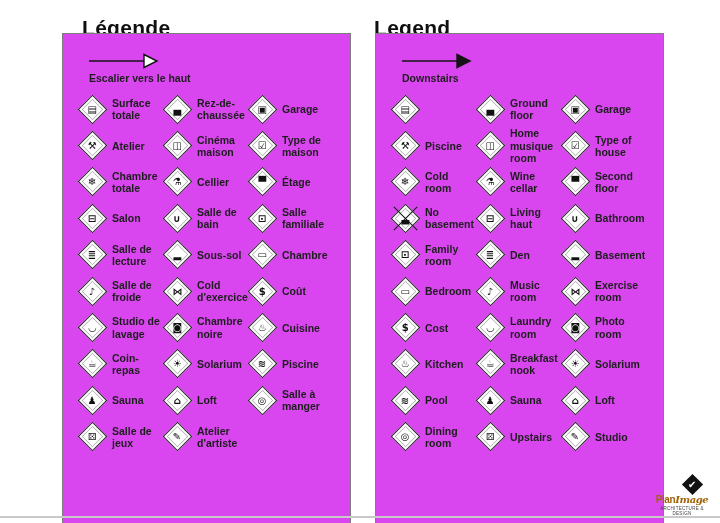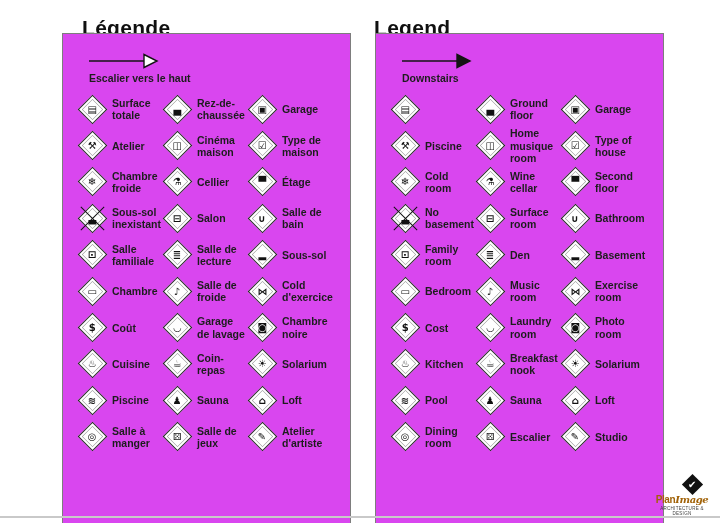--- a/index.html
+++ b/index.html
@@ -115,43 +115,37 @@
           <span class="diamond">
             <span class="glyph">☑</span>
           </span>
           <span class="item-label">Type de maison</span>
         </div>
 
         <div class="legend-item">
           <span class="diamond">
             <span class="glyph">❄</span>
           </span>
-          <span class="item-label">Chambre froide</span>
+          <span class="item-label">Chambre totale</span>
         </div>
 
         <div class="legend-item">
           <span class="diamond">
             <span class="glyph">⚗</span>
           </span>
           <span class="item-label">Cellier</span>
         </div>
 
         <div class="legend-item">
           <span class="diamond">
             <span class="glyph">▀</span>
           </span>
           <span class="item-label">Étage</span>
         </div>
 
-        <div class="legend-item">
-          <span class="diamond crossed">
-            <span class="glyph">▃</span>
-          </span>
-          <span class="item-label">Sous-sol inexistant</span>
-        </div>
 
         <div class="legend-item">
           <span class="diamond">
             <span class="glyph">⊟</span>
           </span>
           <span class="item-label">Salon</span>
         </div>
 
         <div class="legend-item">
           <span class="diamond">
@@ -206,21 +200,21 @@
           <span class="diamond">
             <span class="glyph">$</span>
           </span>
           <span class="item-label">Coût</span>
         </div>
 
         <div class="legend-item">
           <span class="diamond">
             <span class="glyph">◡</span>
           </span>
-          <span class="item-label">Garage de lavage</span>
+          <span class="item-label">Studio de lavage</span>
         </div>
 
         <div class="legend-item">
           <span class="diamond">
             <span class="glyph">◙</span>
           </span>
           <span class="item-label">Chambre noire</span>
         </div>
 
         <div class="legend-item">
@@ -368,21 +362,21 @@
           <span class="diamond crossed">
             <span class="glyph">▃</span>
           </span>
           <span class="item-label">No basement</span>
         </div>
 
         <div class="legend-item">
           <span class="diamond">
             <span class="glyph">⊟</span>
           </span>
-          <span class="item-label">Surface room</span>
+          <span class="item-label">Living haut</span>
         </div>
 
         <div class="legend-item">
           <span class="diamond">
             <span class="glyph">∪</span>
           </span>
           <span class="item-label">Bathroom</span>
         </div>
 
         <div class="legend-item">
@@ -494,21 +488,21 @@
           <span class="diamond">
             <span class="glyph">◎</span>
           </span>
           <span class="item-label">Dining room</span>
         </div>
 
         <div class="legend-item">
           <span class="diamond">
             <span class="glyph">⚄</span>
           </span>
-          <span class="item-label">Escalier</span>
+          <span class="item-label">Upstairs</span>
         </div>
 
         <div class="legend-item">
           <span class="diamond">
             <span class="glyph">✎</span>
           </span>
           <span class="item-label">Studio</span>
         </div>
       </div>
   </section>

